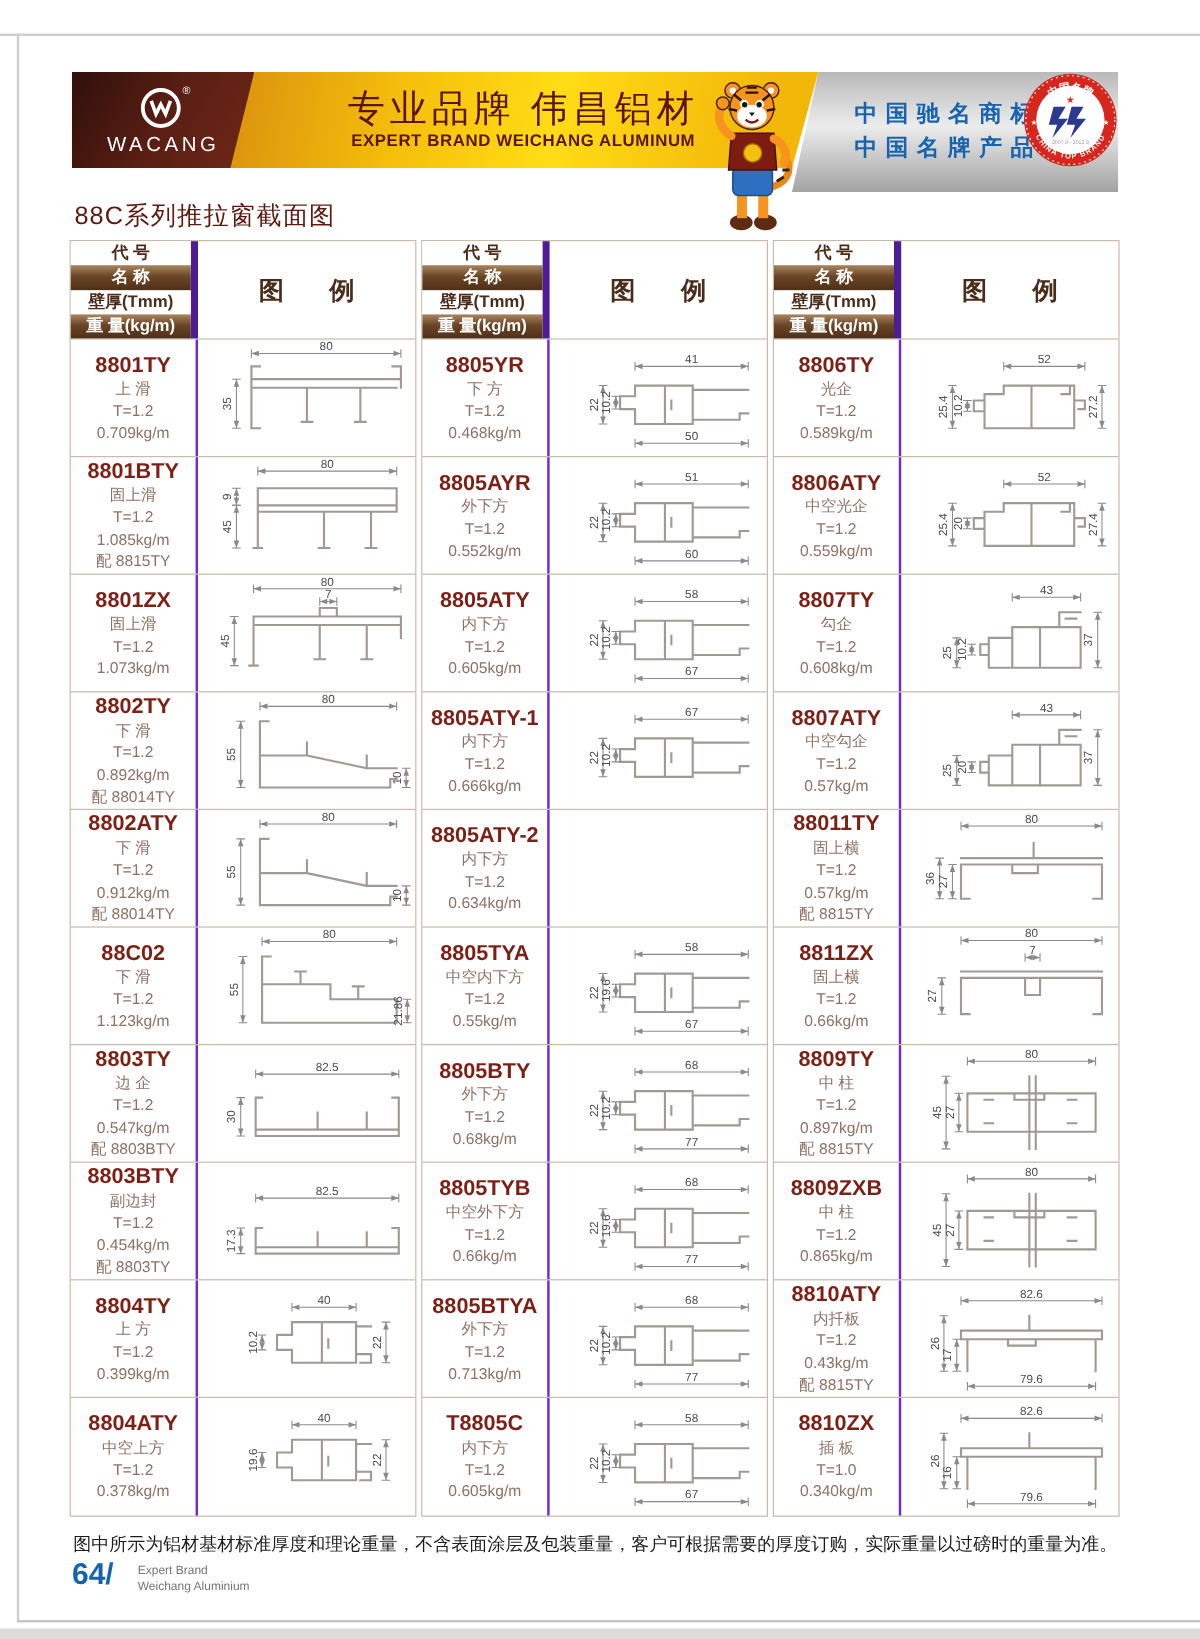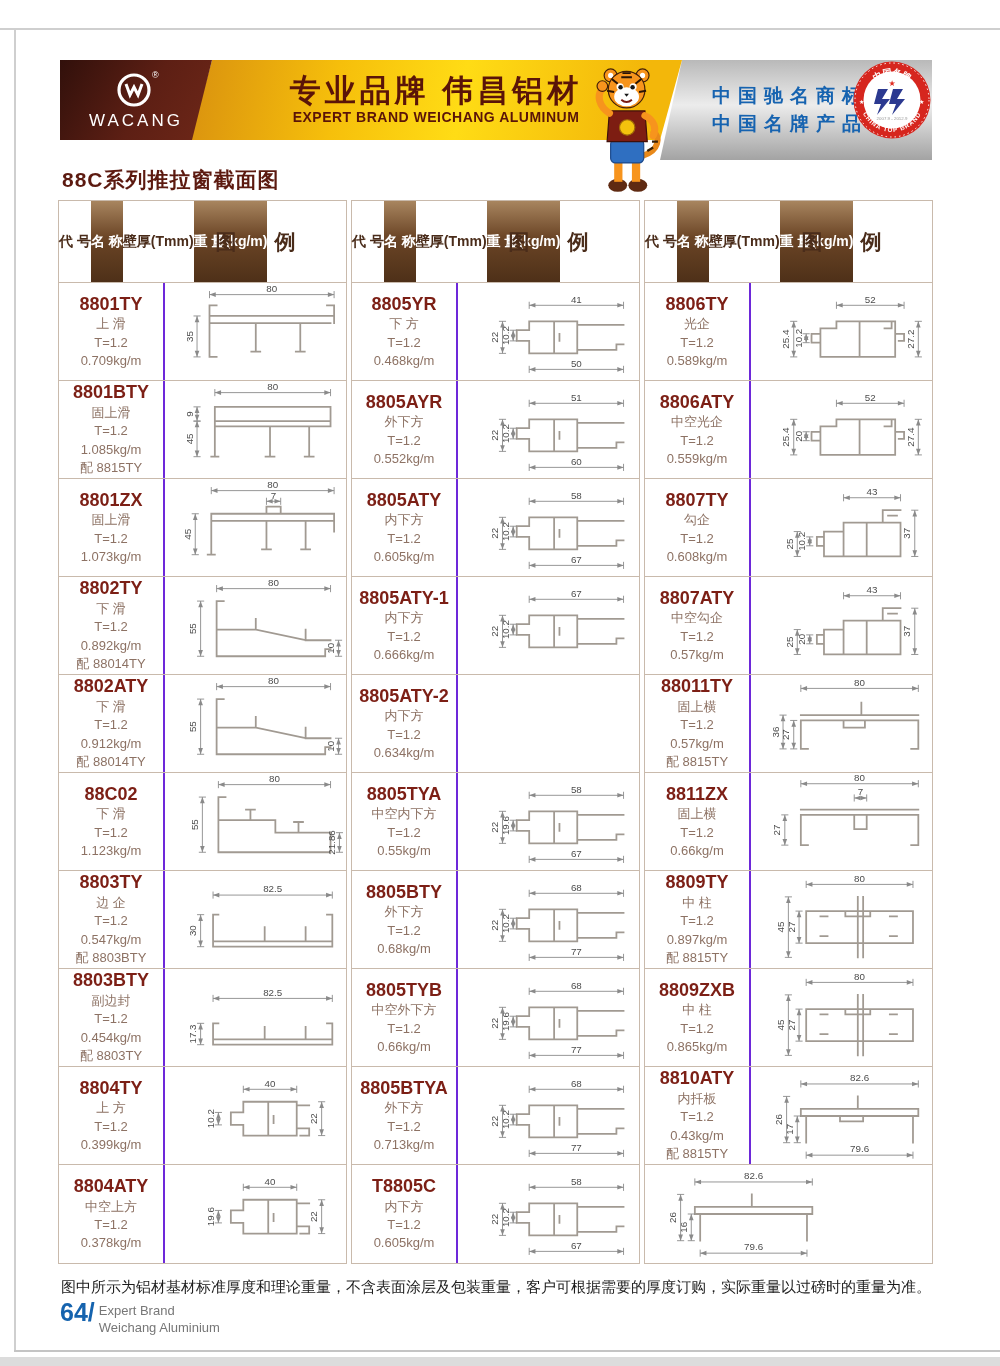--- a/index.html
+++ b/index.html
@@ -7,55 +7,55 @@
 .frame-top{position:absolute;left:0;top:28px;width:1000px;height:2px;background:#cfcfcf}
 .frame-left{position:absolute;left:14px;top:28px;width:2px;height:1322px;background:#cfcfcf}
 .frame-bottom{position:absolute;left:14px;top:1350px;width:986px;height:2px;background:#c4c4c4}
 .frame-strip{position:absolute;left:0;top:1357px;width:1000px;height:9px;background:#dcdcdc}
 
 
 .banner{position:absolute;left:60px;top:60px;width:872px;height:80px}
 .logo-block{position:absolute;left:0;top:0;width:152px;height:80px;background:linear-gradient(120deg,#31100b,#5d1f14 55%,#6e2718);clip-path:polygon(0 0,100% 0,calc(100% - 20px) 100%,0 100%);display:flex;flex-direction:column;align-items:center;justify-content:center;z-index:2}
 .logo-block .wordmark{color:#fff;font-weight:normal;font-size:17px;letter-spacing:3px;margin-top:2px}
 .yellow-band{position:absolute;left:130px;top:0;width:492px;height:80px;background:linear-gradient(100deg,#d9910f,#f6bf0b 30%,#ffdc15 55%,#f3b70a 90%);clip-path:polygon(22px 0,100% 0,calc(100% - 22px) 100%,0 100%);display:flex;flex-direction:column;align-items:center;justify-content:center;z-index:1}
-.yellow-band .cn{color:#5a1408;font-weight:bold;font-size:31px;letter-spacing:4px;line-height:1.05}
+.yellow-band .cn{color:#5a1408;font-weight:normal;font-size:31px;letter-spacing:4px;line-height:1.05}
 .yellow-band .en{color:#5a1408;font-weight:bold;font-size:14px;letter-spacing:.5px;margin-top:2px}
 .silver-band{position:absolute;left:600px;top:0;width:272px;height:100px;background:linear-gradient(180deg,#b9b9b9,#ececec 45%,#a3a3a3);clip-path:polygon(22px 0,100% 0,100% 100%,0 100%);display:flex;flex-direction:column;justify-content:center;padding-left:52px;z-index:0}
 .silver-band .hl{color:#1663b0;font-weight:bold;font-size:19px;letter-spacing:7px;line-height:1.45;white-space:nowrap}
 .tiger{position:absolute;left:528px;top:6px;width:76px;height:130px;z-index:3}
 .badge{position:absolute;left:792px;top:0;width:80px;height:80px;z-index:4}
 
 
-.page-title{position:absolute;left:62px;top:166px;font-size:21px;font-weight:bold;color:#5c1a10;letter-spacing:1px}
+.page-title{position:absolute;left:62px;top:166px;font-size:21px;font-weight:normal;color:#5c1a10;letter-spacing:1px}
 
 
 .tables{position:absolute;left:58px;top:200px;width:876px;display:flex;gap:4px}
 .ptable{width:289px;border:1px solid #c9baac;background:#fff}
 .thead{display:flex;height:82px;border-bottom:1px solid #c9baac}
-.hbands{width:106px;border-right:4px solid #4c1d95;display:flex;}
+.hbands{width:106px;border-right:6px solid #4c1d95;display:flex;flex-direction:column}
 .band{flex:1;display:flex;align-items:center;justify-content:center;font-weight:bold;font-size:14px;white-space:nowrap}
 .band.light{background:#fff;color:#4a2c1a}
 .band.dark{background:linear-gradient(180deg,#a8855f,#6b4526 45%,#4e3018);color:#fff}
 .legend{flex:1;display:flex;align-items:center;justify-content:center;font-size:21px;font-weight:bold;color:#4a2c1a;letter-spacing:16px;text-indent:16px}
 .trow{display:flex;height:98px;border-bottom:1px solid #c9baac}
 .trow:last-child{border-bottom:0}
 .lcell{width:106px;border-right:2px solid #6d28d9;display:flex;flex-direction:column;align-items:center;justify-content:center;text-align:center;padding:2px 1px}
 .code{font-size:18px;font-weight:bold;color:#7c1f15;letter-spacing:0;line-height:1.25;white-space:nowrap}
 .ln{font-size:13px;color:#8d7264;line-height:1.42;white-space:nowrap}
 .dcell{flex:1;display:flex;align-items:center;justify-content:flex-start}
 svg.diag .pf{stroke:#a19a92;stroke-width:2;fill:none;stroke-linecap:square;stroke-linejoin:miter}
 svg.diag .dl{stroke:#8a8a8a;stroke-width:1;fill:none}
 svg.diag .ar{fill:#8a8a8a}
 svg.diag .dt{font-size:11px;fill:#4d4d4d;font-family:"Liberation Sans",sans-serif}
 
 
 .note{position:absolute;left:60px;top:1278px;width:872px;text-align:center;font-size:15px;color:#1c1c1c}
 .pagenum{position:absolute;left:60px;top:1300px;display:flex;align-items:flex-start}
 .pn{color:#1563ae;font-size:25px;font-weight:bold;line-height:1}
-.pbrand{margin-left:4px;color:#777;font-size:13px;line-height:1.3;padding-top:3px}
+.pbrand{margin-left:20px;color:#777;font-size:10px;line-height:1.3;padding-top:3px}
 </style>
 </head>
 <body>
 
 <div class="frame-top"></div>
 <div class="frame-left"></div>
 <div class="frame-bottom"></div>
 <div class="frame-strip"></div>
 
 <div class="banner">
@@ -928,20 +928,27 @@
             <path class="ar" d="M52,86 l-2.6,-7 h5.2 Z"></path>
             <text class="dt" transform="translate(47,71) rotate(-90)" text-anchor="middle">17</text>
             <path class="dl" d="M62,100 H182 M62,96 v8 M182,96 v8"></path>
             <path class="ar" d="M62,100 l7,-2.6 v5.2 Z"></path>
             <path class="ar" d="M182,100 l-7,-2.6 v5.2 Z"></path>
             <text class="dt" x="122" y="97" text-anchor="middle">79.6</text>
           </svg>
         </div>
       </div>
       <div class="trow">
+        <div class="lcell">
+          <div class="code">8810ZX</div>
+          <div class="ln">插 板</div>
+          <div class="ln">T=1.0</div>
+          <div class="ln">0.340kg/m</div>
+
+        </div>
         <div class="dcell">
           <svg class="diag" width="178" height="100" viewBox="0 0 200 112">
             <path class="pf" d="M56,48 H188 V56 H56 Z M120,34 V48 M62,56 V86 M182,56 V86"></path>
             <path class="dl" d="M56,20 H188 M56,16 v8 M188,16 v8"></path>
             <path class="ar" d="M56,20 l7,-2.6 v5.2 Z"></path>
             <path class="ar" d="M188,20 l-7,-2.6 v5.2 Z"></path>
             <text class="dt" x="122" y="17" text-anchor="middle">82.6</text>
             <path class="dl" d="M40,34 V86 M36,34 h8 M36,86 h8"></path>
             <path class="ar" d="M40,34 l-2.6,7 h5.2 Z"></path>
             <path class="ar" d="M40,86 l-2.6,-7 h5.2 Z"></path>

